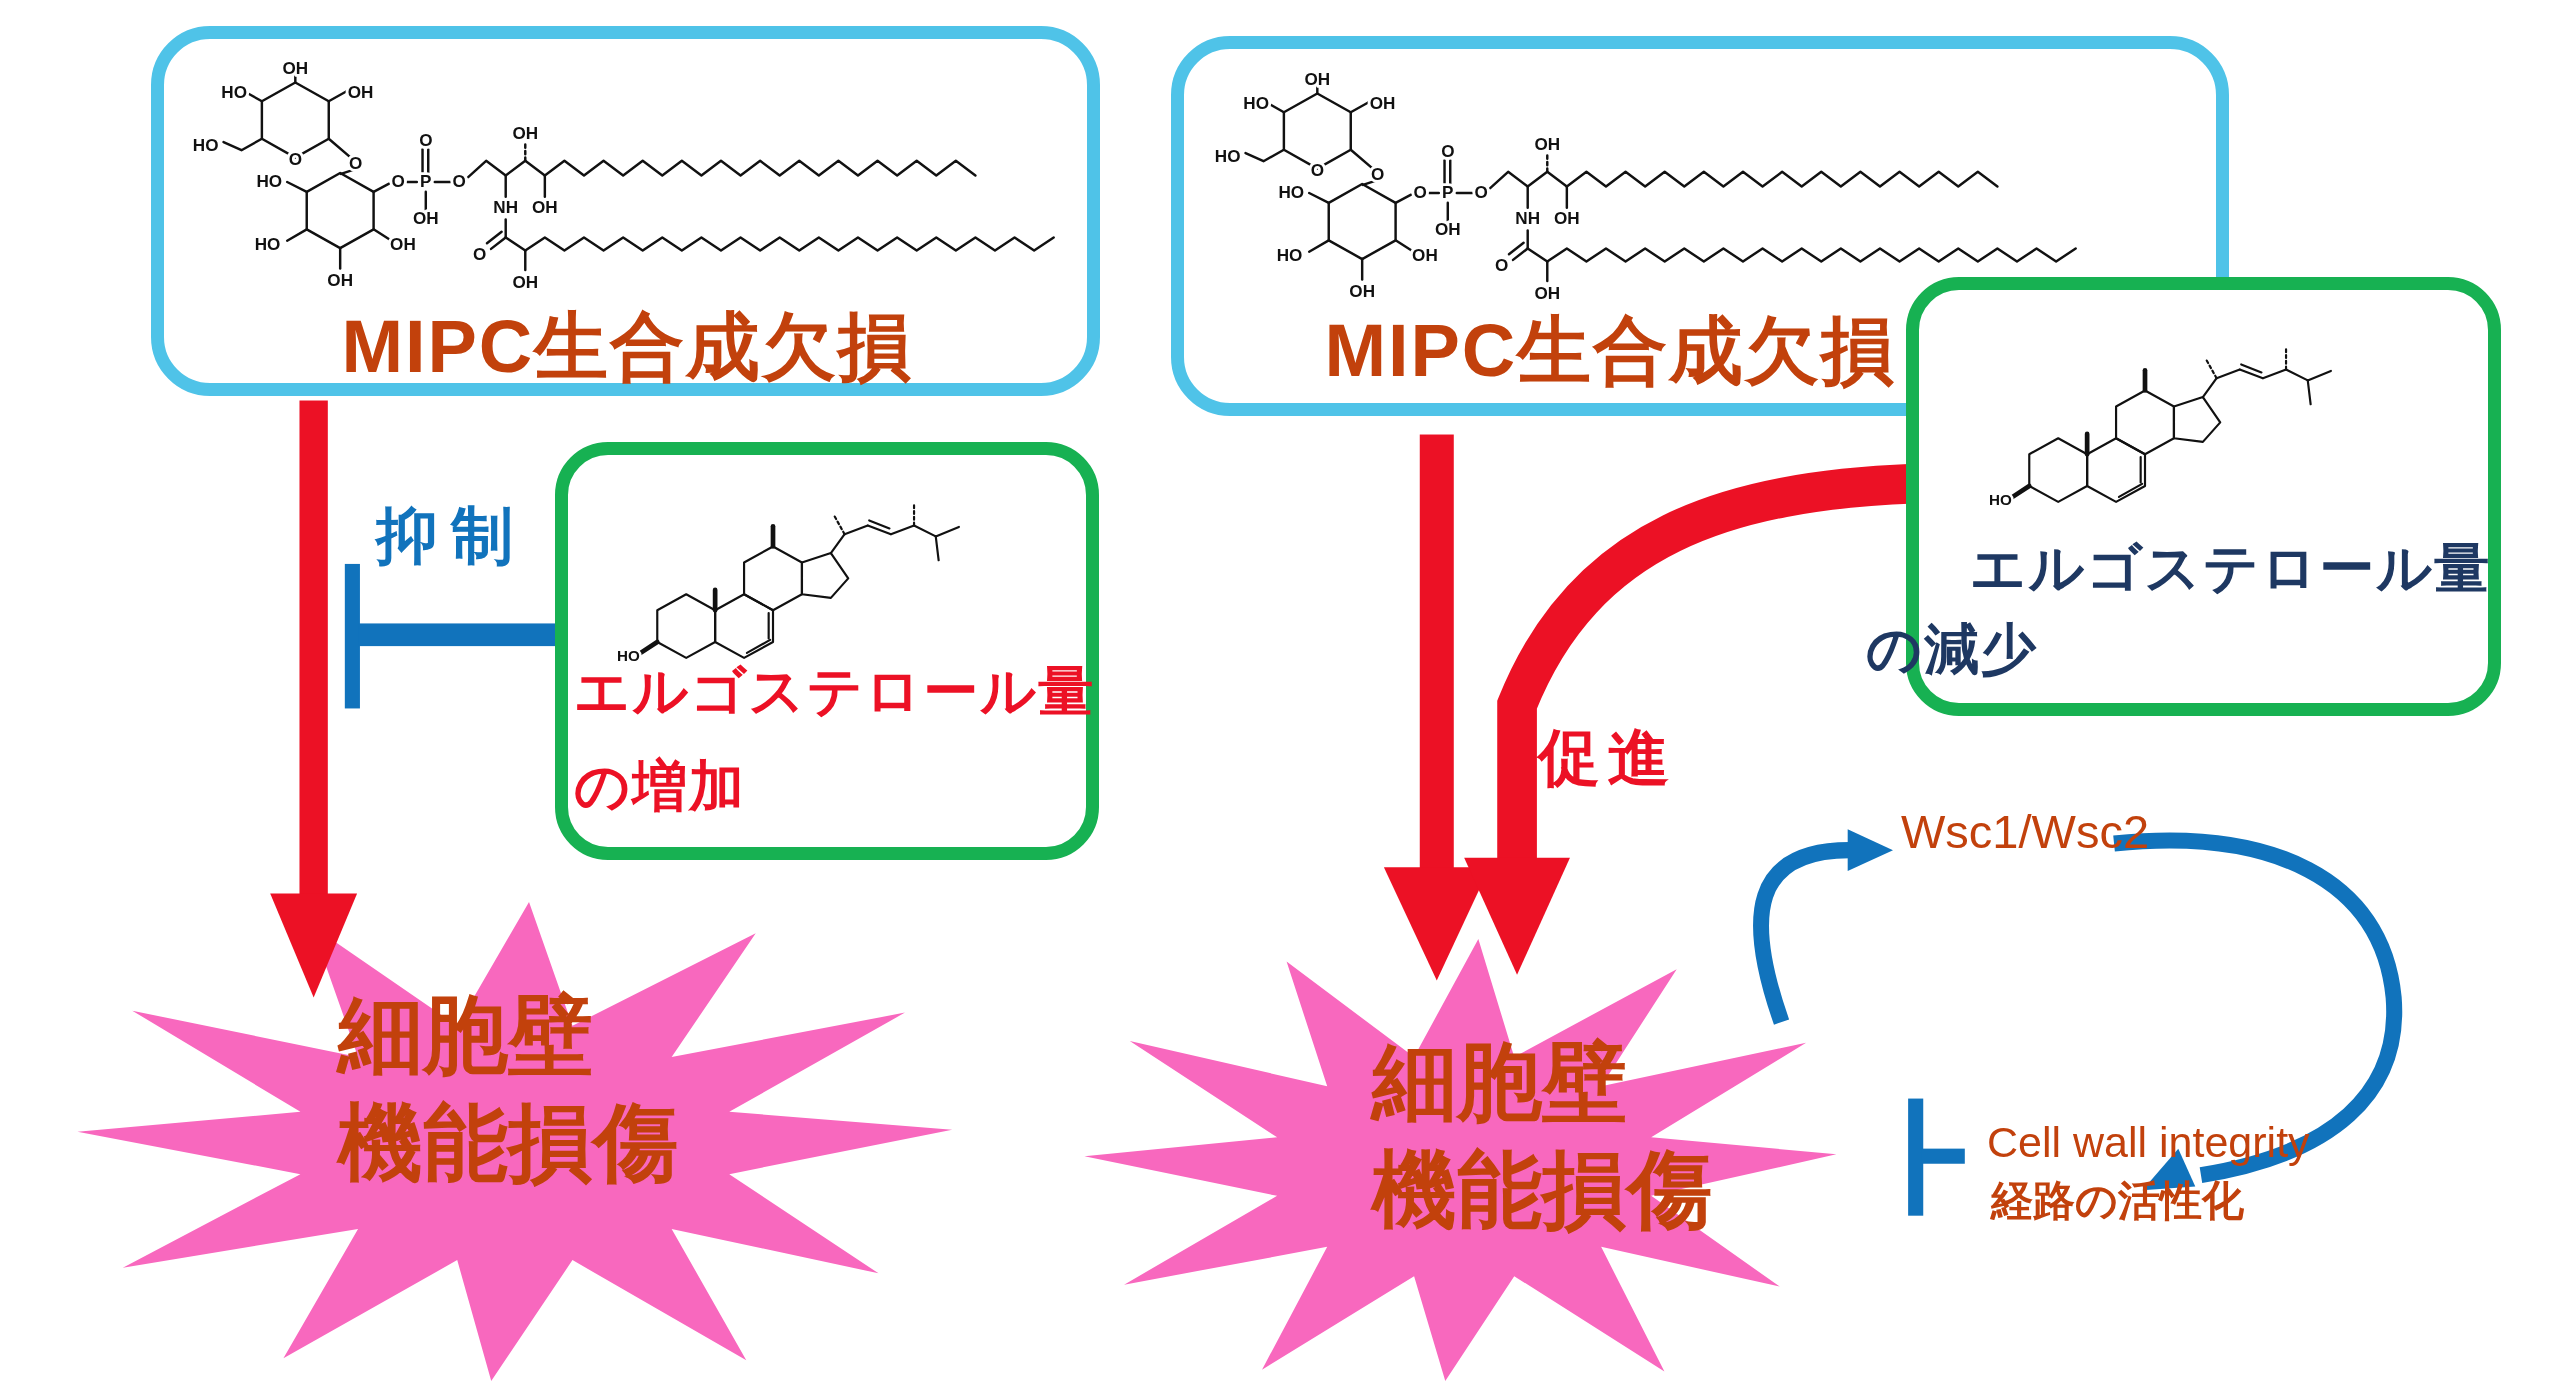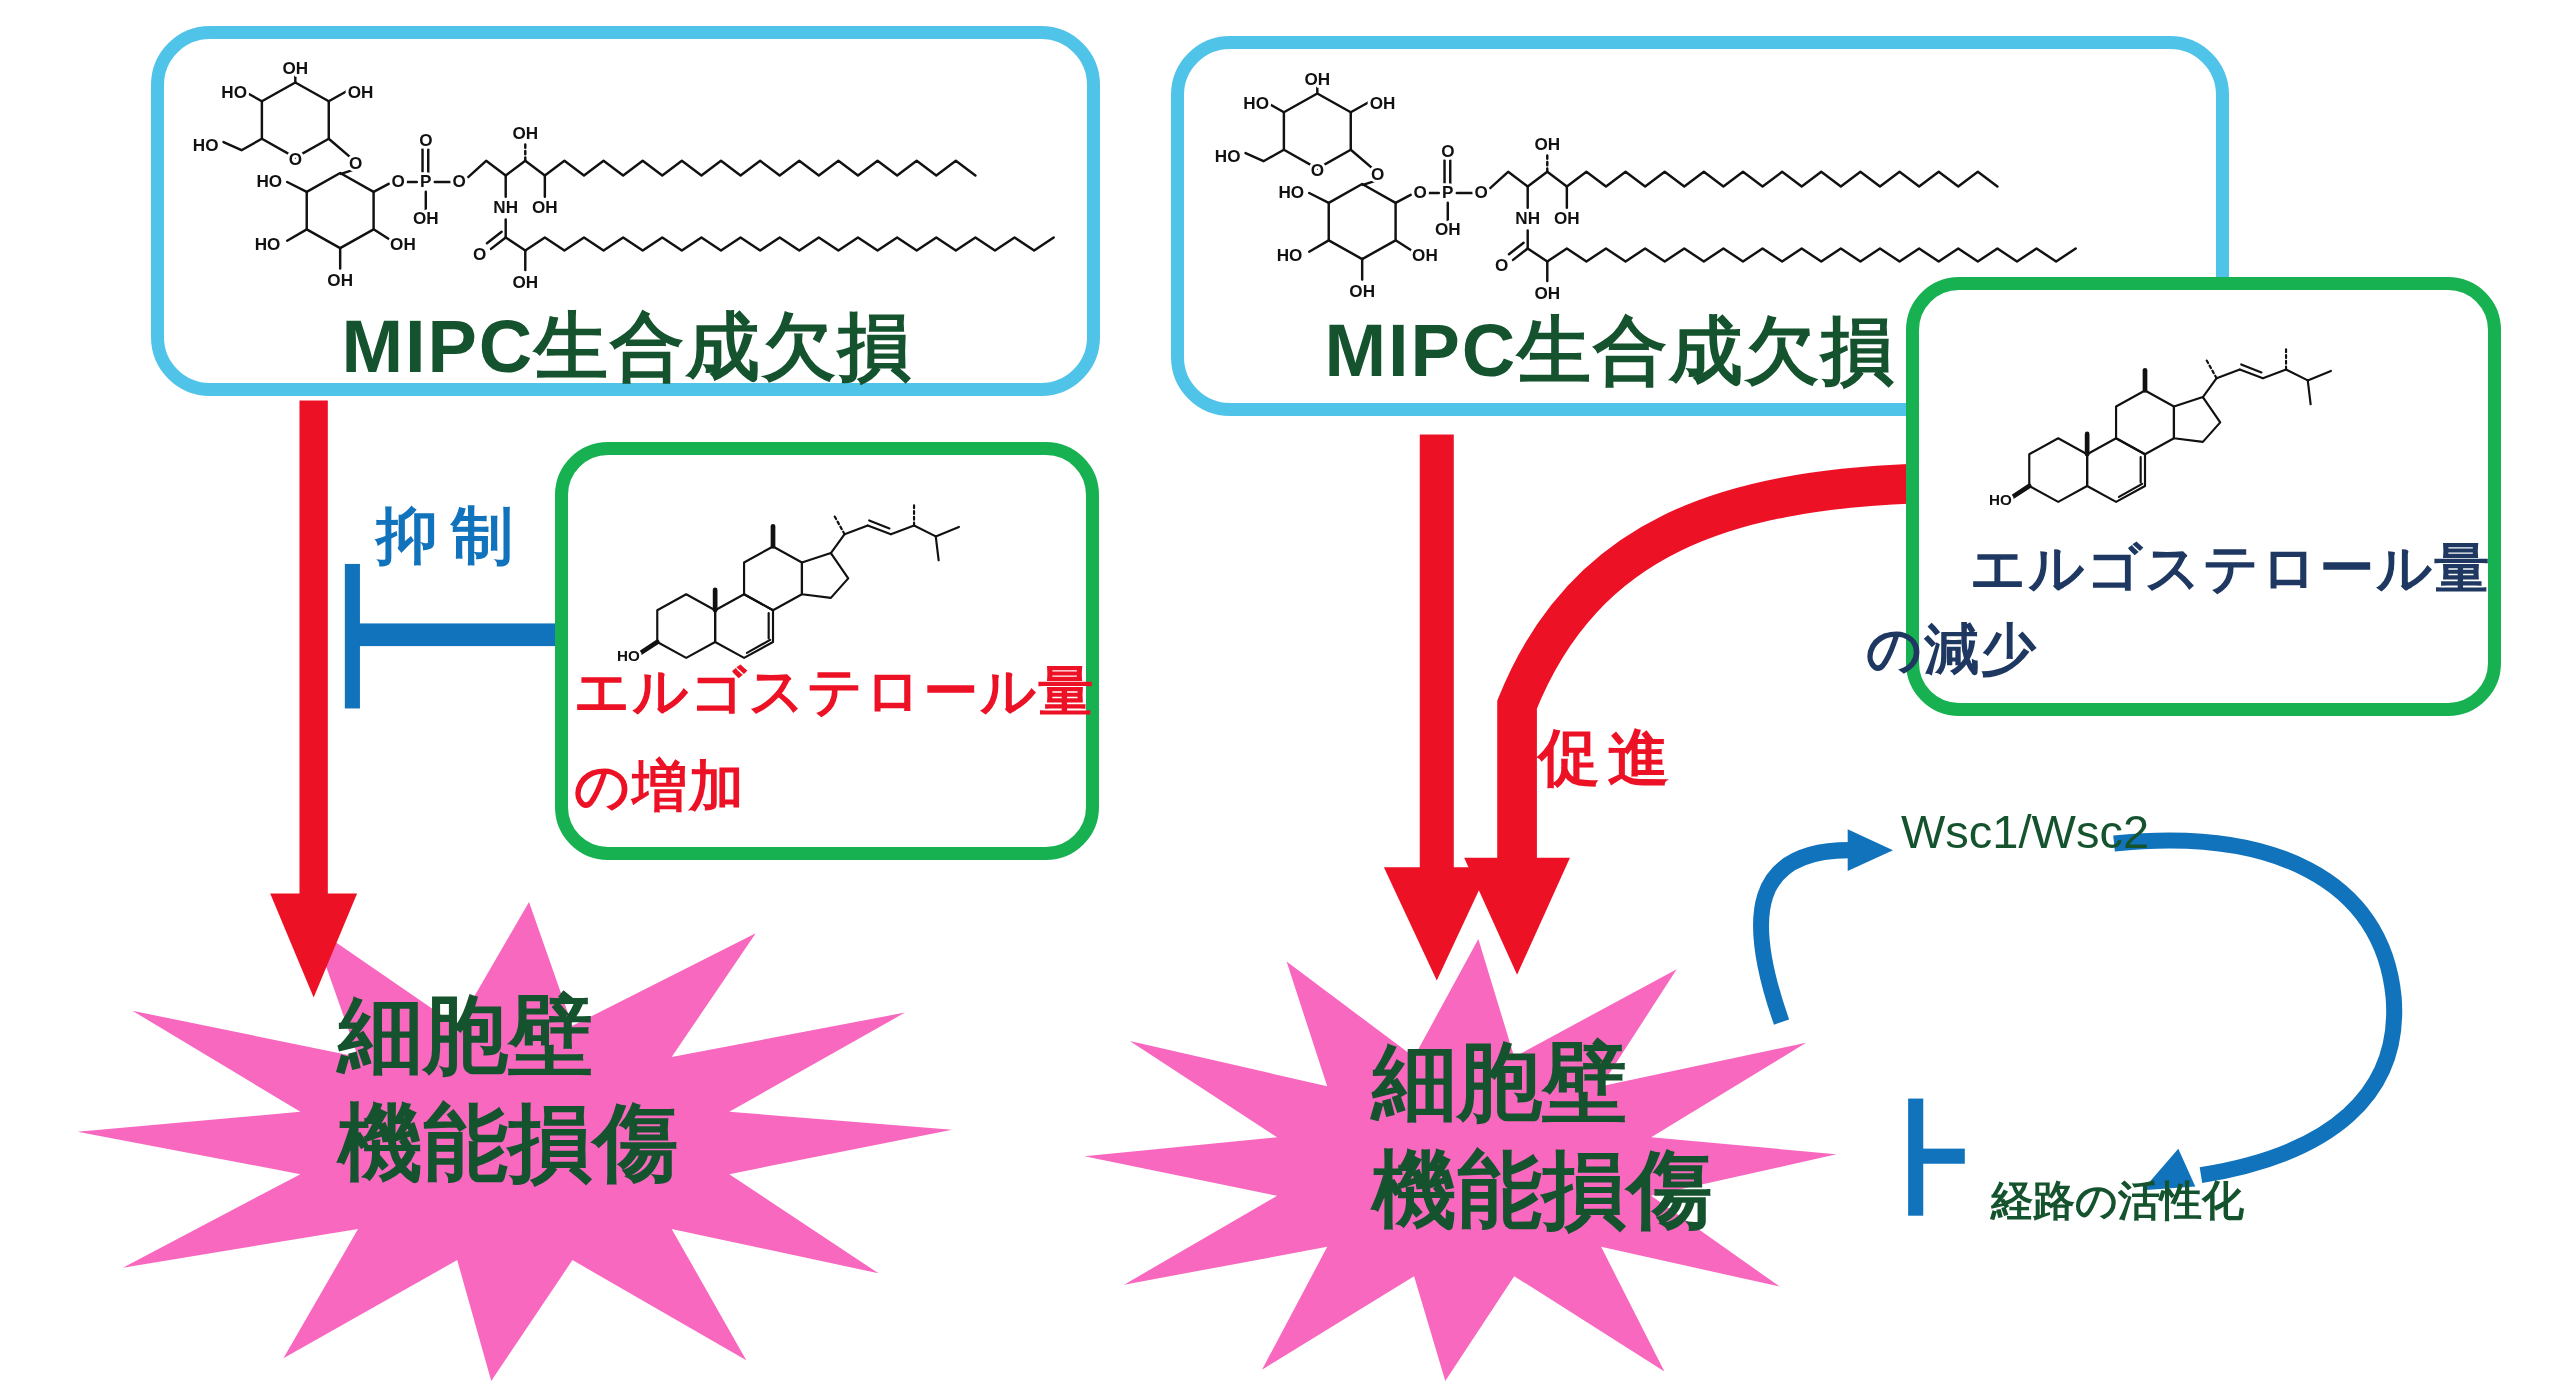--- a/index.html
+++ b/index.html
@@ -5,21 +5,21 @@
   html,body{margin:0;padding:0;background:#fff;}
   .canvas{position:relative;width:2576px;height:1381px;background:#fff;overflow:hidden;
           font-family:"Liberation Sans",sans-serif;}
   .layer{position:absolute;left:0;top:0;width:2576px;height:1381px;}
   .stars-layer{z-index:1;}
   .connector-layer{z-index:2;}
   .box{position:absolute;background:#fff;box-sizing:border-box;}
   .box.cyan{border:13.2px solid var(--cyan);border-radius:59px;z-index:3;}
   .box.green{border:13.2px solid var(--green);border-radius:53px;z-index:4;}
   .mol{position:absolute;}
-  .lbl{position:absolute;white-space:nowrap;color:#14532d;z-index:5;line-height:1.05;}
+  .lbl{position:absolute;white-space:nowrap;color:#c2410c;z-index:5;line-height:1.05;}
   .bold{font-weight:700;}
   .fill-red{fill:var(--red);}
   .fill-pink{fill:var(--pink);}
   .fill-blue{fill:var(--blue);}
   .stroke-red{stroke:var(--red);fill:none;}
   .stroke-blue{stroke:var(--blue);fill:none;}
   .struct{stroke:#111;stroke-width:3;fill:none;stroke-linecap:round;stroke-linejoin:round;}
   .struct-bold{stroke:#111;stroke-width:6.5;fill:none;stroke-linecap:round;}
   .dashed{stroke-dasharray:4 4;}
   .atom{font:600 21px "Liberation Sans",sans-serif;fill:#111;text-anchor:middle;
@@ -195,16 +195,17 @@
   <div class="lbl bold" style="left:1970px;top:540px;font-size:55px;letter-spacing:1.9px;color:var(--navy);">エルゴステロール量</div>
   <div class="lbl bold" style="left:1866px;top:625px;font-size:55px;letter-spacing:1.9px;color:var(--navy);font-family:Liberation Mono, monospace;">の減少</div>
 
   <div class="lbl bold" style="left:338px;top:990px;font-size:85px;">細胞壁</div>
   <div class="lbl bold" style="left:338px;top:1098px;font-size:85px;">機能損傷</div>
 
   <div class="lbl bold" style="left:1372px;top:1037px;font-size:85px;">細胞壁</div>
   <div class="lbl bold" style="left:1372px;top:1145px;font-size:85px;">機能損傷</div>
 
   <div class="lbl" style="left:1901px;top:807px;font-size:47px;">Wsc1/Wsc2</div>
+  <div class="lbl" style="left:1987px;top:1120px;font-size:43px;">Cell wall integrity</div>
   <div class="lbl" style="left:1991px;top:1179px;font-size:42px;font-weight:700;">経路の活性化</div>
 
 </div>
 
 
 </body></html>

